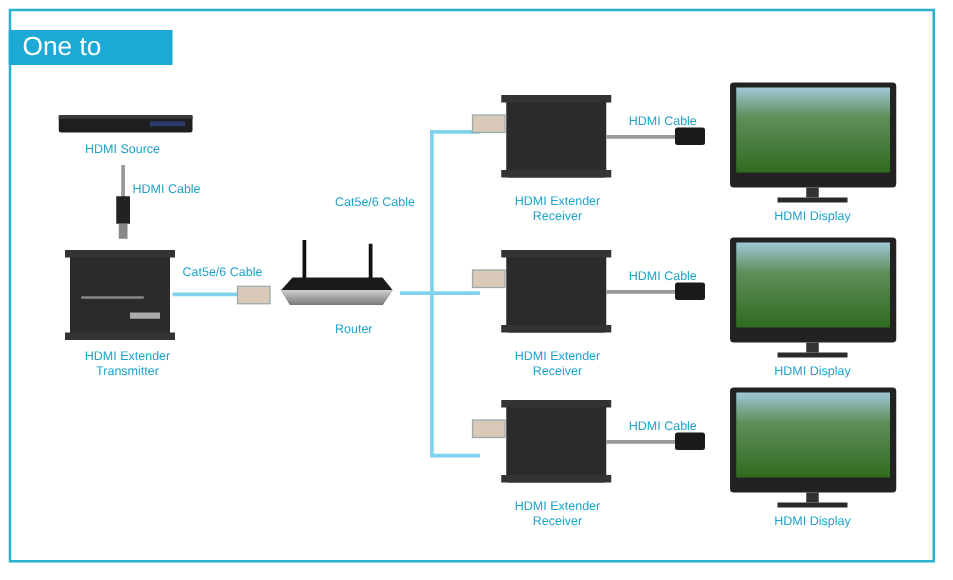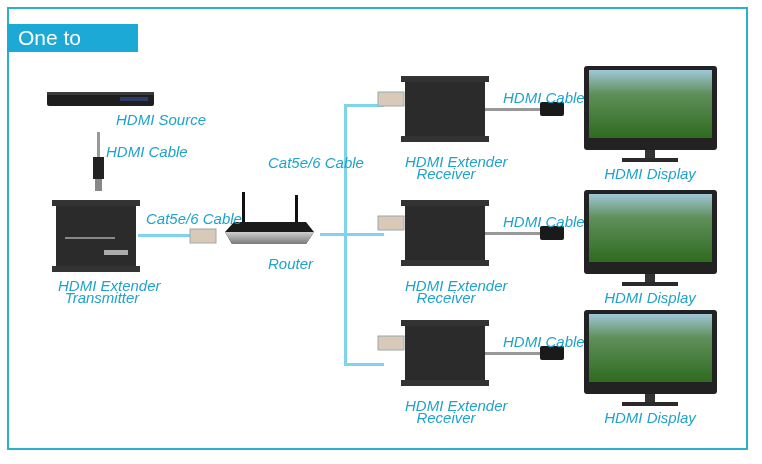--- a/index.html
+++ b/index.html
@@ -1,19 +1,19 @@
 <!DOCTYPE html>
 <html><head>
 <meta charset="utf-8">
 <style>
   html,body{margin:0;padding:0;background:#fff;}
   body{width:762px;height:464px;position:relative;overflow:hidden;font-family:"Liberation Sans",sans-serif;}
   .frame{position:absolute;left:7px;top:7px;width:741px;height:443px;border:2px solid #2bb0cf;box-sizing:border-box;}
   .title-bar{position:absolute;left:7px;top:24px;width:131px;height:28px;background:#1ca9d6;color:#fff;font-size:21px;line-height:28px;padding-left:11px;box-sizing:border-box;}
-  .lbl{position:absolute;color:#1fa3cb;font-size:15px;text-align:center;line-height:12px;white-space:nowrap;font-style:italic;}
+  .lbl{position:absolute;color:#1fa3cb;font-size:10px;text-align:center;line-height:12px;white-space:nowrap;}
   svg.dia{position:absolute;left:0;top:0;}
 </style>
 </head>
 <body>
 
 <div class="frame"></div>
 <div class="title-bar">One to many</div>
 
 <svg class="dia" width="762" height="464">
   <defs>
@@ -101,21 +101,21 @@
         <rect x="485" y="352" width="56" height="3" fill="#999"></rect>
         <rect x="540" y="346" width="24" height="14" rx="2" fill="#1a1a1a"></rect>
         <rect x="584" y="310" width="133" height="84" rx="3" fill="#222"></rect>
         <rect x="589" y="314" width="123" height="68" fill="url(#sky)"></rect>
         <rect x="645" y="394" width="10" height="8" fill="#333"></rect>
         <rect x="622" y="402" width="56" height="4" fill="#2a2a2a"></rect>
       </g>
     </g>
 </svg>
 
-<div class="lbl" style="left:68px;top:114px;margin-left:48px;">HDMI Source</div>
+<div class="lbl" style="left:68px;top:114px;">HDMI Source</div>
 <div class="lbl" style="left:106px;top:146px;">HDMI Cable</div>
 <div class="lbl" style="left:146px;top:213px;">Cat5e/6 Cable</div>
 <div class="lbl" style="left:58px;top:280px;width:88px;">
   <div>HDMI Extender</div>
   <div>Transmitter</div>
 </div>
 <div class="lbl" style="left:268px;top:258px;">Router</div>
 <div class="lbl" style="left:268px;top:157px;">Cat5e/6 Cable</div>
 
 <div id="rx-labels">

